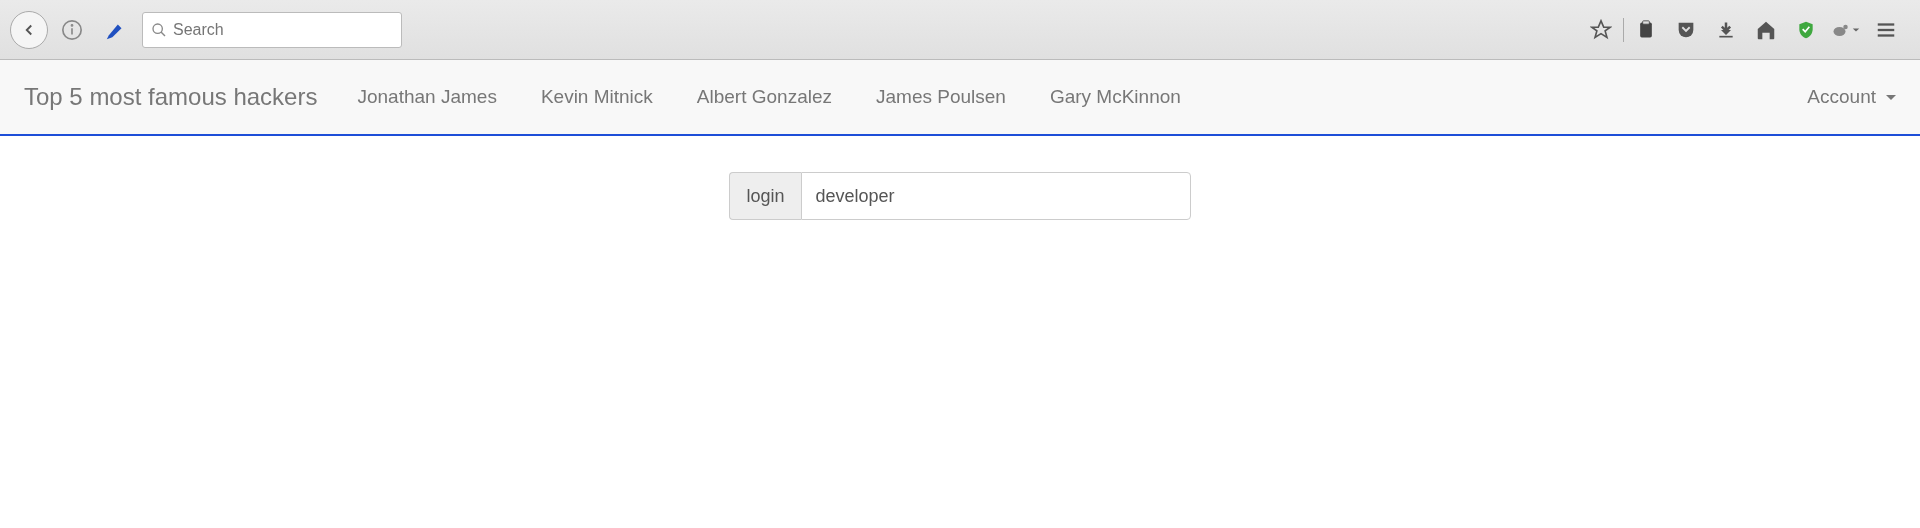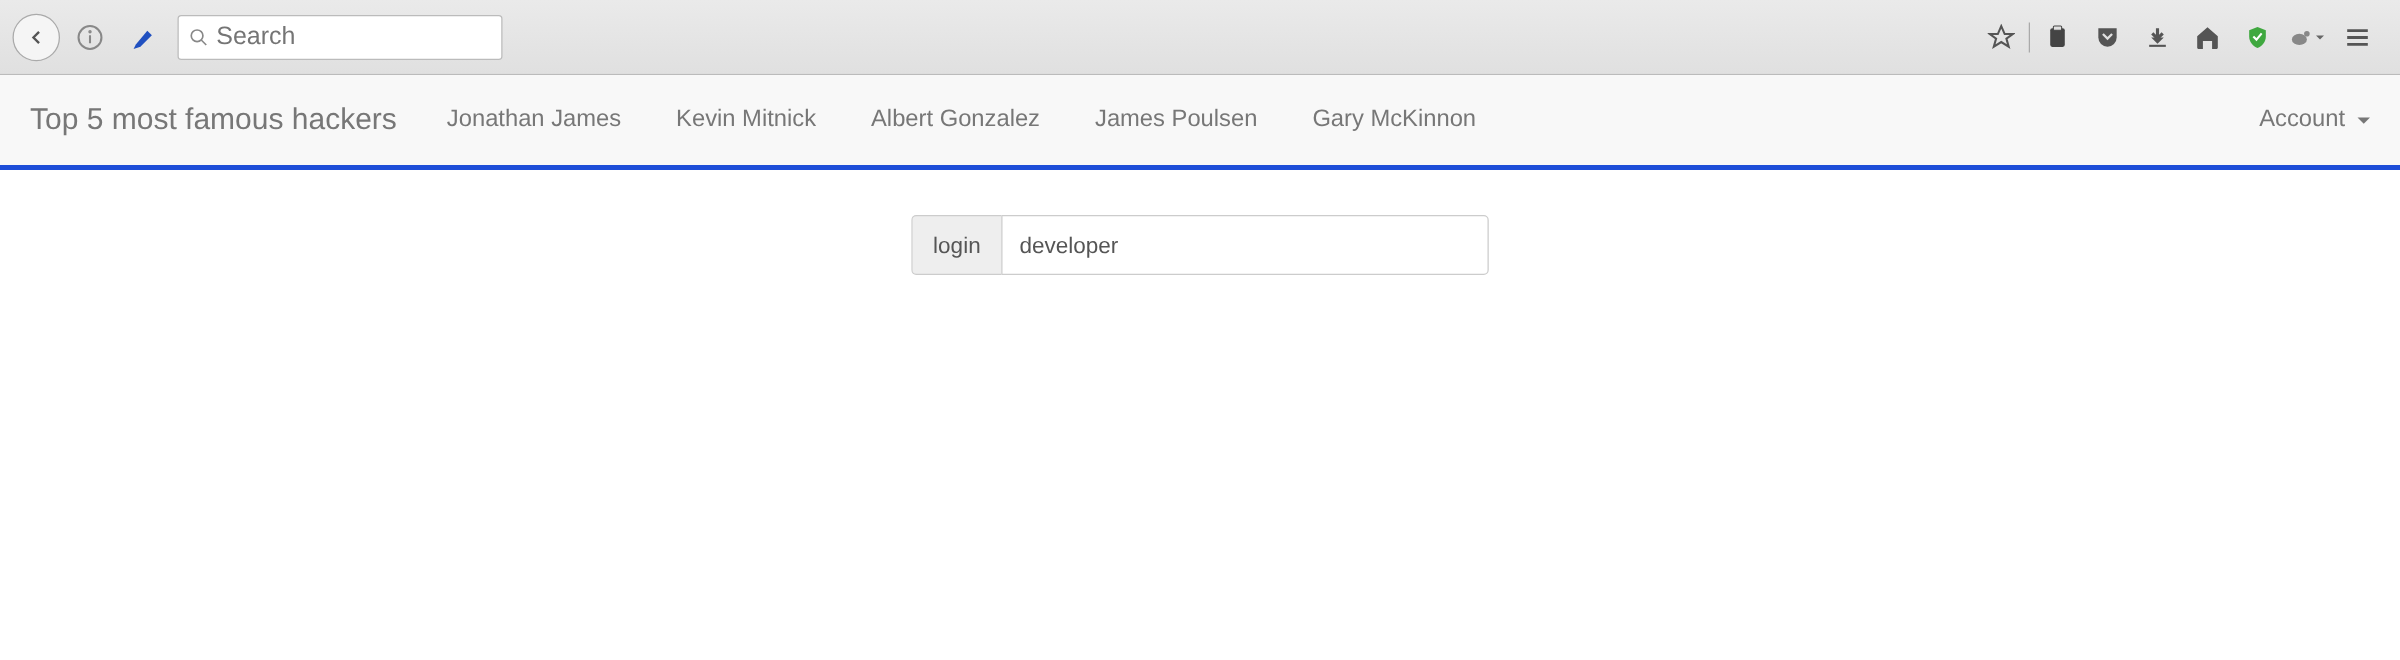--- a/index.html
+++ b/index.html
@@ -101,21 +101,21 @@
     .search-bar svg {
       width: 16px;
       height: 16px;
       color: #888;
       flex-shrink: 0;
     }
     .search-bar input {
       border: none;
       outline: none;
       background: transparent;
-      font-size: 20px;
+      font-size: 16px;
       color: #c2410c;
       width: 100%;
     }
     .toolbar-icons {
       display: flex;
       align-items: center;
       gap: 4px;
       margin-left: auto;
       padding-right: 6px;
     }
@@ -130,21 +130,21 @@
     }
     .toolbar-divider {
       width: 1px;
       height: 24px;
       background: #aaa;
     }
     
     
     .page-navbar {
       background: #f8f8f8;
-      border-bottom: 4px solid #1d4ed8;
+      border-bottom: 2px solid #1d4ed8;
       height: 76px;
       display: flex;
       align-items: center;
       padding: 0 24px;
       gap: 40px;
     }
     .navbar-brand {
       font-size: 24px;
       color: #777;
     }

